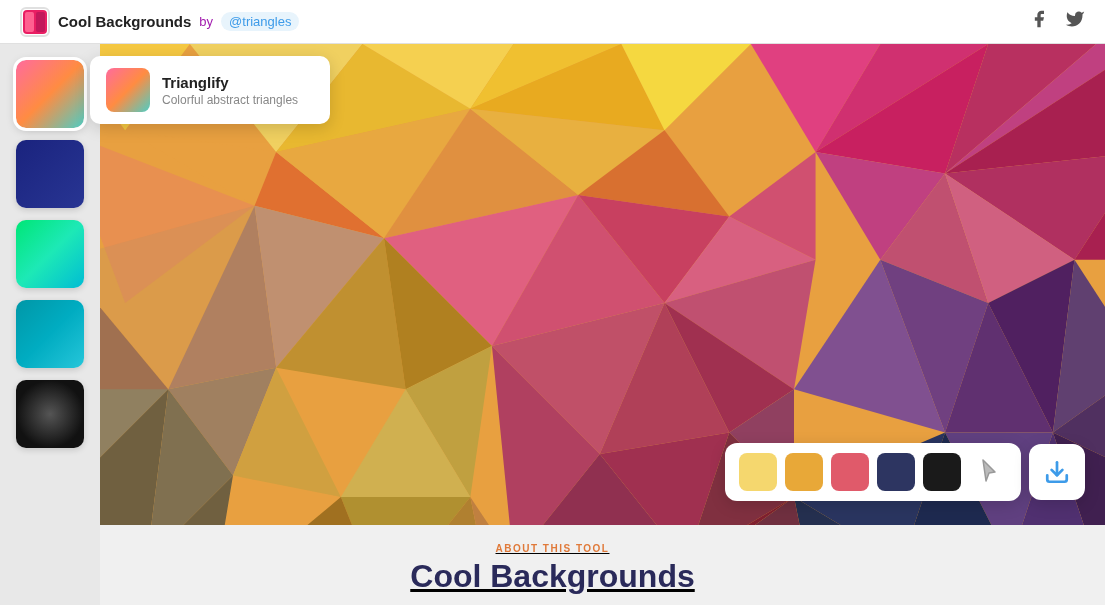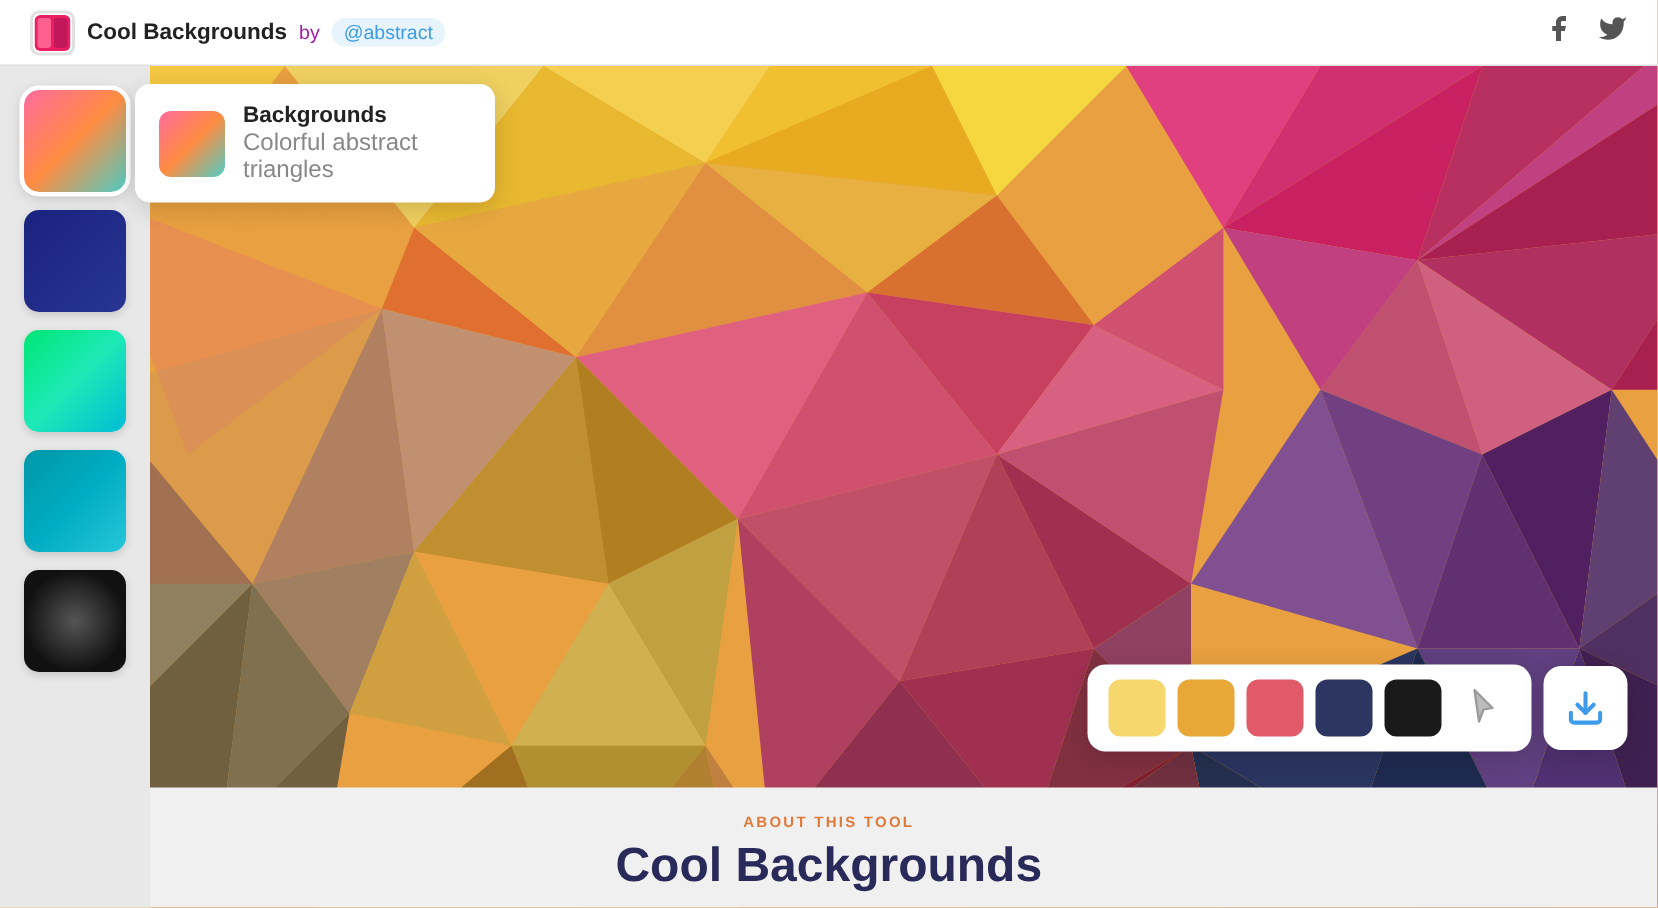--- a/index.html
+++ b/index.html
@@ -125,21 +125,21 @@
       border-radius: 8px;
       overflow: hidden;
       flex-shrink: 0;
     }
     .tooltip-text h3 {
       font-size: 15px;
       font-weight: 600;
       color: #222;
     }
     .tooltip-text p {
-      font-size: 16px;
+      font-size: 12px;
       color: #888;
       margin-top: 2px;
     }
 
     
     .canvas-area {
       flex: 1;
       position: relative;
       overflow: hidden;
     }
@@ -165,20 +165,21 @@
       bottom: 0;
       left: 0;
       right: 0;
       height: 80px;
       background: #f0f0f0;
       display: flex;
       flex-direction: column;
       align-items: center;
       justify-content: center;
       padding-top: 8px;
+      text-decoration: underline;
     }
     .about-label {
       font-size: 10px;
       font-weight: 600;
       letter-spacing: 1.5px;
       color: #e07a3a;
       text-transform: uppercase;
       margin-bottom: 4px;
     }
     .site-title {
@@ -211,21 +212,21 @@
   <div class="header-left">
     <div class="header-logo">
       <svg viewBox="0 0 24 24" fill="none">
         <rect width="24" height="24" rx="4" fill="#e91e63"></rect>
         <rect x="2" y="2" width="9" height="20" rx="2" fill="#ff6090"></rect>
         <rect x="13" y="2" width="9" height="20" rx="2" fill="#c2185b"></rect>
       </svg>
     </div>
     <span class="header-title">Cool Backgrounds</span>
     <span class="header-by">by</span>
-    <a class="header-username">@abstract</a>
+    <a class="header-username">@triangles</a>
   </div>
   <div class="header-icons">
     <span class="header-icon">
       <svg width="20" height="20" viewBox="0 0 24 24" fill="#555">
           <path d="M18 2h-3a5 5 0 0 0-5 5v3H7v4h3v8h4v-8h3l1-4h-4V7a1 1 0 0 1 1-1h3z"></path>
         </svg>
     </span>
     <span class="header-icon">
       <svg width="20" height="20" viewBox="0 0 24 24" fill="#555">
           <path d="M23 3a10.9 10.9 0 0 1-3.14 1.53 4.48 4.48 0 0 0-7.86 3v1A10.66 10.66 0 0 1 3 4s-4 9 5 13a11.64 11.64 0 0 1-7 2c9 5 20 0 20-11.5a4.5 4.5 0 0 0-.08-.83A7.72 7.72 0 0 0 23 3z"></path>
@@ -234,21 +235,21 @@
   </div>
 </header>
 
 <div class="main">
 
   <div class="sidebar">
 
     <div class="tooltip">
       <div class="tooltip-icon thumb-trianglify"></div>
       <div class="tooltip-text">
-        <h3>Backgrounds</h3>
+        <h3>Trianglify</h3>
         <p>Colorful abstract triangles</p>
       </div>
     </div>
 
     <div class="sidebar-item active thumb-trianglify"></div>
     <div class="sidebar-item thumb-dark"></div>
     <div class="sidebar-item thumb-green"></div>
     <div class="sidebar-item thumb-blue"></div>
     <div class="sidebar-item thumb-dark-texture"></div>
   </div>

